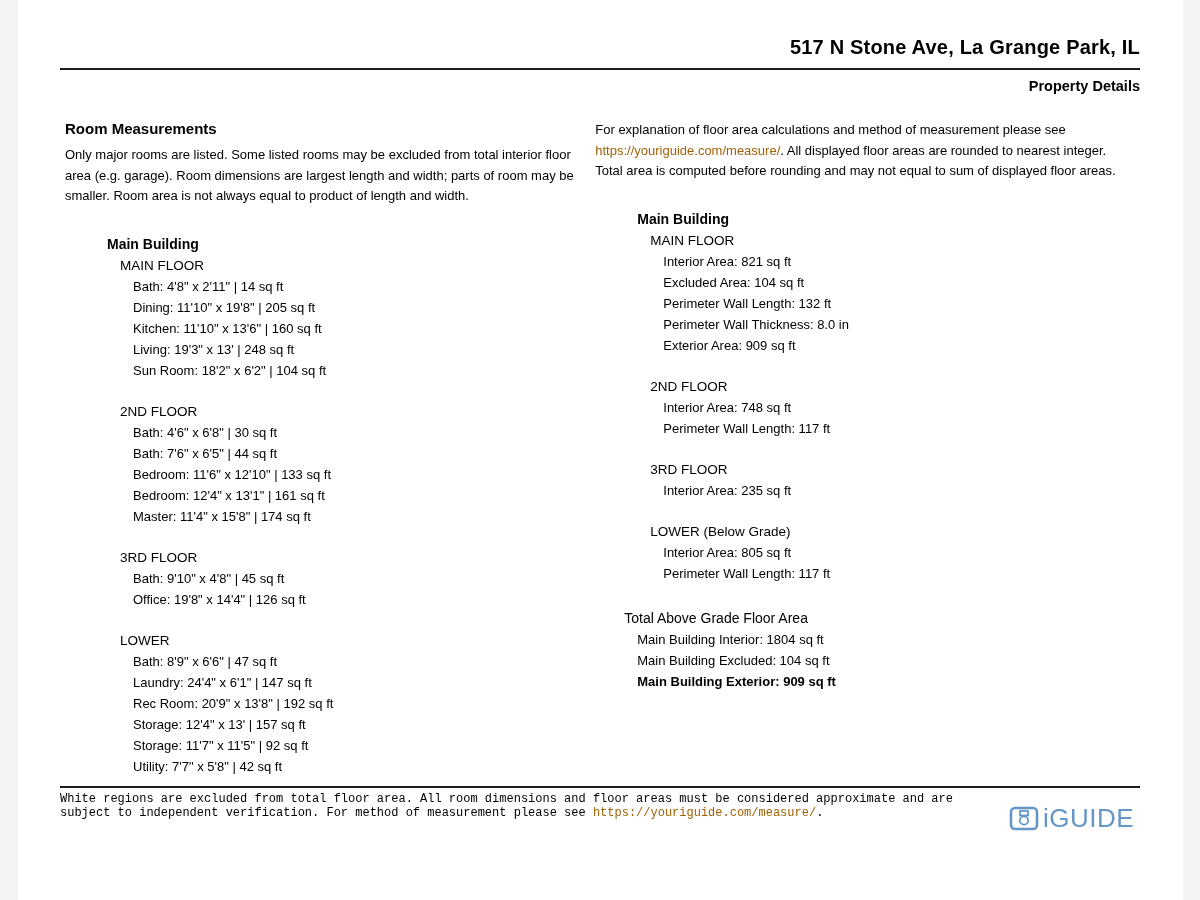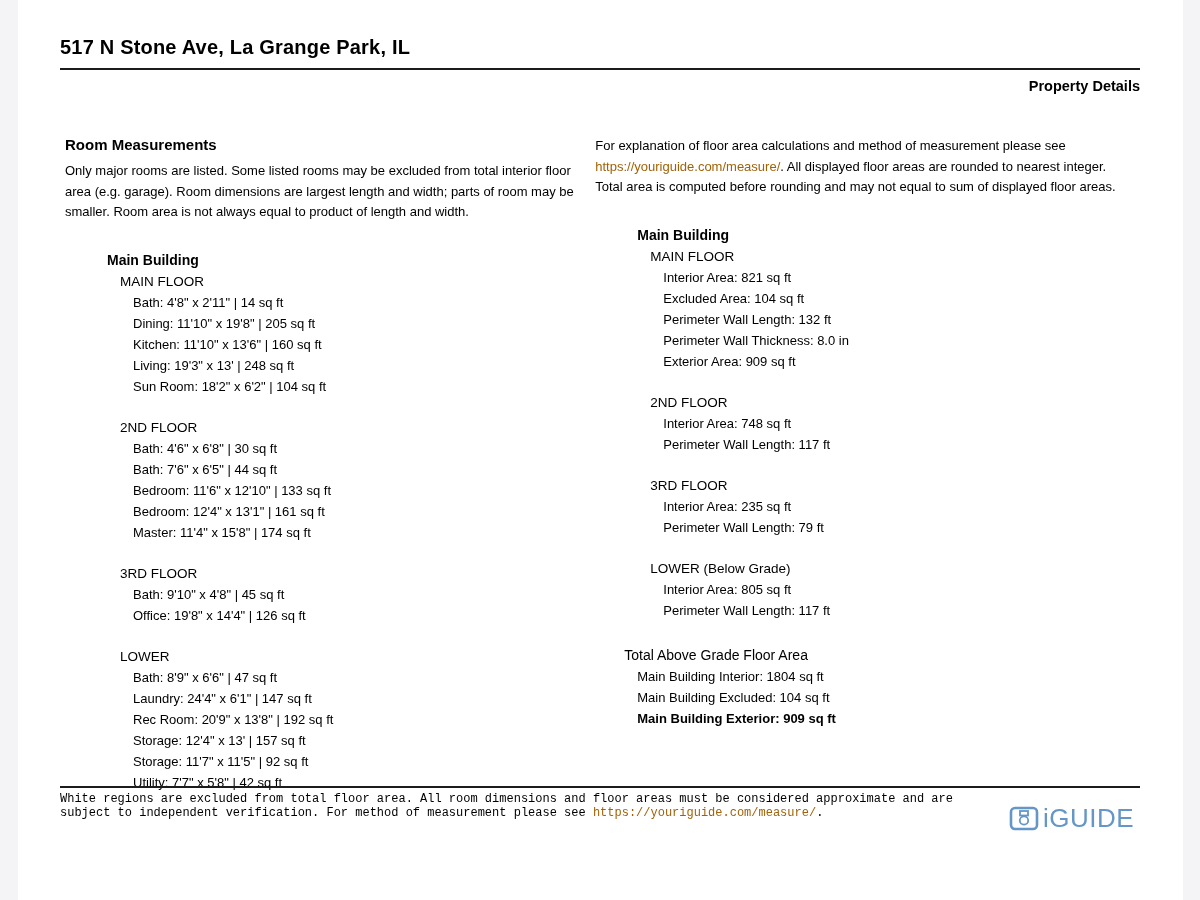--- a/index.html
+++ b/index.html
@@ -12,39 +12,39 @@
   }
   .page {
     position: absolute;
     left: 18px; top: 0;
     width: 1165px; height: 900px;
     background: #ffffff;
   }
   .content { padding: 36px 43px 0 42px; position: relative; height: 100%; }
 
   .doc-title {
-    text-align: left;
+    text-align: right;
     font-size: 20px;
     font-weight: bold;
     letter-spacing: 0.2px;
     margin-bottom: 9px;
   }
   .title-rule {
     border: none;
     border-top: 2px solid #1c1c1c;
     margin: 0;
   }
   .doc-subtitle {
     text-align: right;
     font-size: 14.5px;
     font-weight: bold;
     margin-top: 8px;
   }
 
-  .columns { display: flex; margin-top: 42px; padding-left: 5px; }
+  .columns { display: flex; margin-top: 26px; padding-left: 5px; }
   .col-left  { width: 550px; }
   .col-right { width: 565px; }
 
   .col-heading { font-size: 15px; font-weight: bold; margin-bottom: 8px; }
   .intro {
     font-size: 13px;
     line-height: 20.5px;
     max-width: 528px;
   }
   .link { color: #a16207; text-decoration: none; cursor: pointer; }
@@ -153,21 +153,20 @@
                 <div class="line">Exterior Area: 909 sq ft</div>
               </div>
               <div class="floor">
                 <div class="floor-title">2ND FLOOR</div>
                 <div class="line">Interior Area: 748 sq ft</div>
                 <div class="line">Perimeter Wall Length: 117 ft</div>
               </div>
               <div class="floor">
                 <div class="floor-title">3RD FLOOR</div>
                 <div class="line">Interior Area: 235 sq ft</div>
-                <div class="line">Perimeter Wall Length: 79 ft</div>
               </div>
               <div class="floor">
                 <div class="floor-title">LOWER (Below Grade)</div>
                 <div class="line">Interior Area: 805 sq ft</div>
                 <div class="line">Perimeter Wall Length: 117 ft</div>
               </div>
             </div>
           <div class="totals">
             <div class="totals-heading">Total Above Grade Floor Area</div>
             <div id="totals-items">

